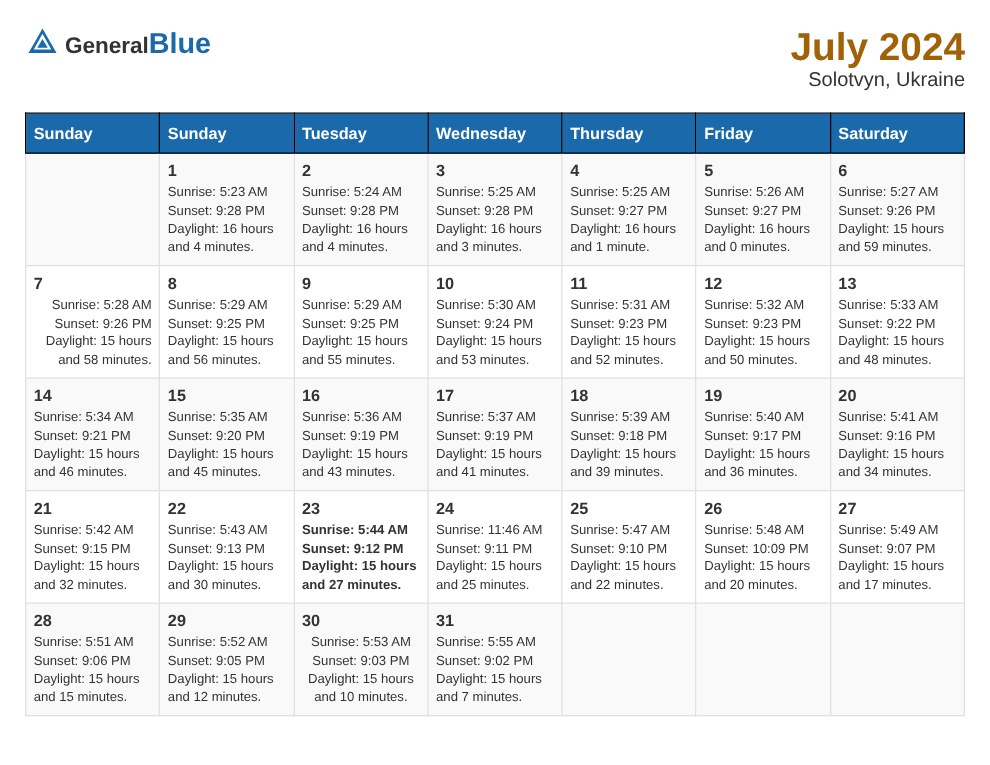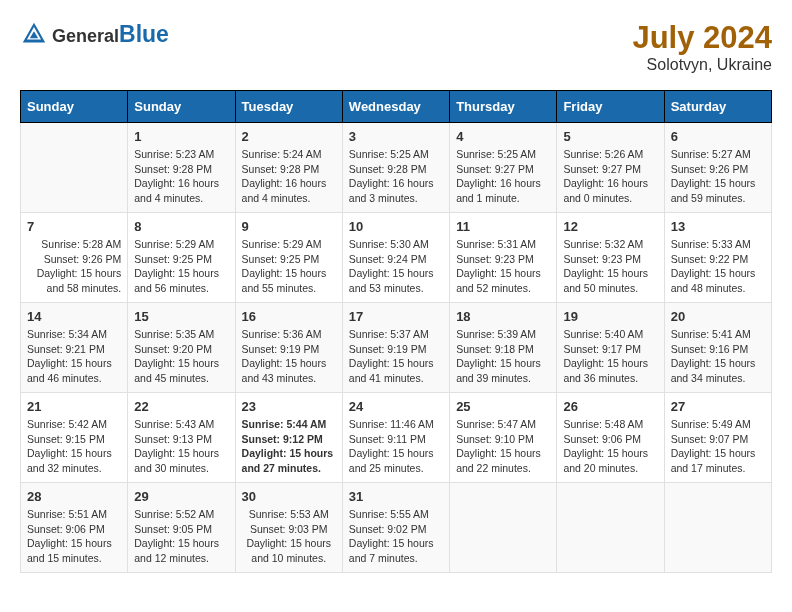--- a/index.html
+++ b/index.html
@@ -293,21 +293,21 @@
         <td>
           <div class="day-number">25</div>
           <div class="day-info" style="white-space: pre-line;">Sunrise: 5:47 AM
 Sunset: 9:10 PM
 Daylight: 15 hours
 and 22 minutes.</div>
         </td>
         <td>
           <div class="day-number">26</div>
           <div class="day-info" style="white-space: pre-line;">Sunrise: 5:48 AM
-Sunset: 9:06 PM
+Sunset: 10:09 PM
 Daylight: 15 hours
 and 20 minutes.</div>
         </td>
         <td>
           <div class="day-number">27</div>
           <div class="day-info" style="white-space: pre-line;">Sunrise: 5:49 AM
 Sunset: 9:07 PM
 Daylight: 15 hours
 and 17 minutes.</div>
         </td>

